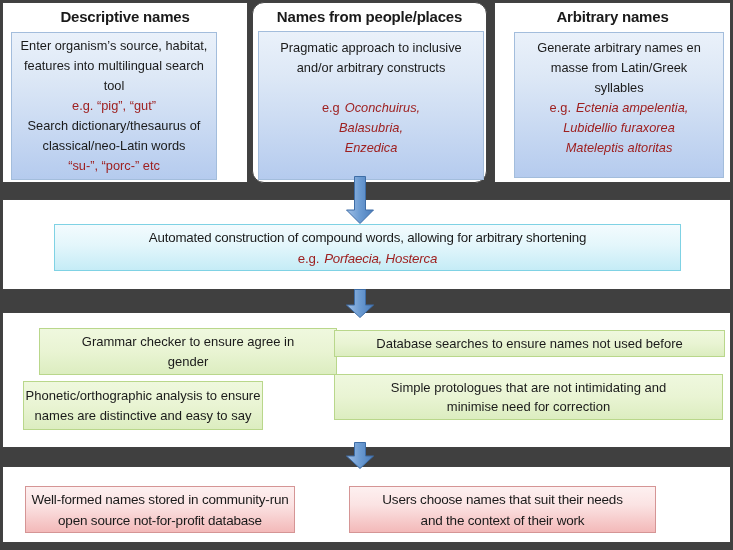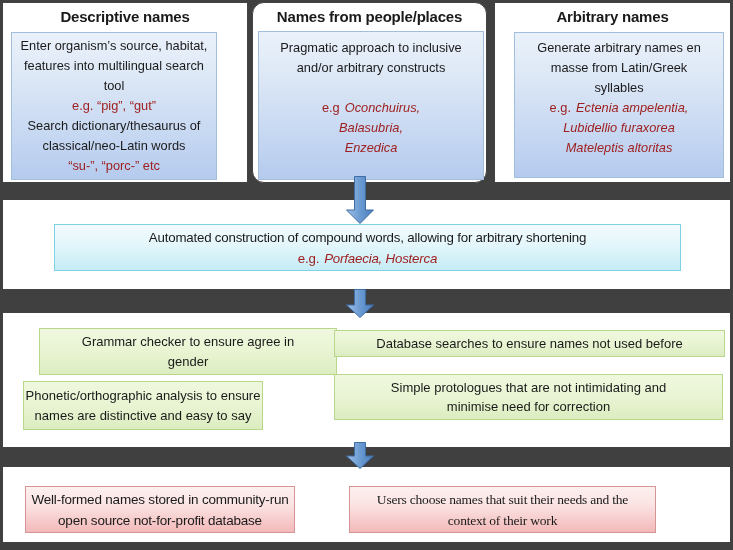--- a/index.html
+++ b/index.html
@@ -43,21 +43,21 @@
   #gbox2{left:20px;top:68px;width:240px;height:49px;}
   #gbox3{left:331px;top:17px;width:391px;height:27px;}
   #gbox4{left:331px;top:61px;width:389px;height:46px;}
   #gbox1 span{max-width:232px;} #gbox2 span{max-width:262px;} #gbox4 span{max-width:312px;}
 
   .redbox{position:absolute;box-sizing:border-box;border:1.5px solid #d59595;
           background:linear-gradient(180deg,#fdf0f0 0%,#fbe3e3 40%,#f3b9b9 100%);
           display:flex;align-items:center;justify-content:center;
           text-align:center;font-size:13.5px;line-height:21px;letter-spacing:-0.2px;}
   #rbox1{left:22px;top:19px;width:270px;height:47px;}
-  #rbox2{left:346px;top:19px;width:307px;height:47px;font-family:Liberation Serif, serif;}
+  #rbox2{left:346px;top:19px;width:307px;height:47px;}
   #rbox1 span{max-width:258px;} #rbox2 span{max-width:262px;}
 
   .arrow{position:absolute;left:346px;z-index:5;}
   #arrow1{top:176px;} #arrow2{top:289px;} #arrow3{top:442px;}
 </style>
 </head>
 <body>
 
 <div class="canvas">
 

